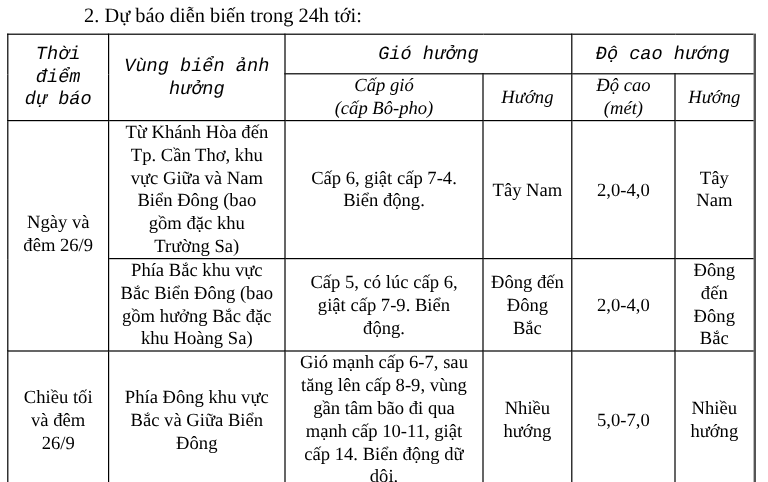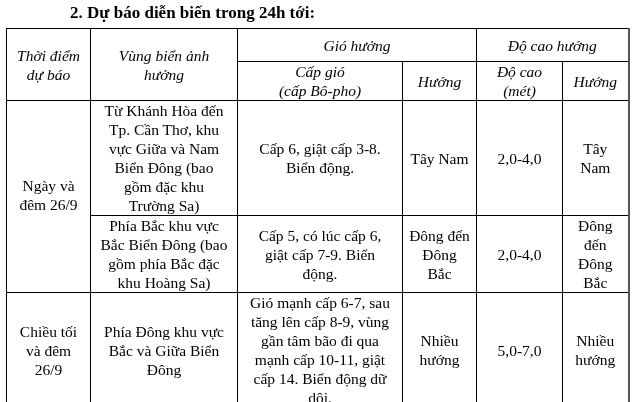--- a/index.html
+++ b/index.html
@@ -3,21 +3,21 @@
 <meta charset="utf-8">
 <style>
   html, body { margin: 0; padding: 0; background: #ffffff; }
   body {
     width: 640px; height: 402px; overflow: hidden; position: relative;
     font-family: "Liberation Serif", "DejaVu Serif", serif;
     color: #000;
   }
   .title {
     position: absolute; left: 70px; top: 2px;
-    font-size: 17px; font-weight: bold; line-height: 22px;
+    font-size: 17px; font-weight: normal; line-height: 22px;
     white-space: nowrap;
   }
   table.forecast {
     position: absolute; left: 6px; top: 28px;
     border-collapse: collapse; table-layout: fixed;
     width: 622px;
     font-size: 15.5px; line-height: 19px;
   }
   table.forecast td, table.forecast th {
     border: 1.3px solid #000;
@@ -25,21 +25,21 @@
     padding: 0 3px; font-weight: normal;
   }
   table.forecast th { font-style: italic; }
   table.forecast { border-right: 2px solid #555; border-bottom: 2px solid #555; }
   col.c1 { width: 84px; }
   col.c2 { width: 147px; }
   col.c3 { width: 165px; }
   col.c4 { width: 74px; }
   col.c5 { width: 86px; }
   col.c6 { width: 66px; }
-  tr.h1 { height: 33px; }
+  tr.h1 { height: 33px; font-family: Liberation Mono, monospace; }
   tr.h2 { height: 38px; padding-left: 40px; }
   tr.r1 { height: 111px; }
   tr.r2 { height: 75px; }
   tr.r3 { height: 111px; }
   .ml { white-space: pre-line; }
 </style>
 </head>
 <body>
 
 <div class="title">2. Dự báo diễn biến trong 24h tới:</div>
@@ -72,31 +72,31 @@
   </tr>
   <tr class="r1">
     <td rowspan="2" class="ml" style="vertical-align: bottom; padding-bottom: 78px; margin-left: 16px;">Ngày và
 đêm 26/9</td>
     <td class="ml">Từ Khánh Hòa đến
 Tp. Cần Thơ, khu
 vực Giữa và Nam
 Biển Đông (bao
 gồm đặc khu
 Trường Sa)</td>
-    <td class="ml">Cấp 6, giật cấp 3-8.
+    <td class="ml">Cấp 6, giật cấp 7-4.
 Biển động.</td>
     <td class="ml">Tây Nam</td>
     <td>2,0-4,0</td>
     <td class="ml">Tây
 Nam</td>
   </tr>
   <tr class="r2">
     <td class="ml">Phía Bắc khu vực
 Bắc Biển Đông (bao
-gồm phía Bắc đặc
+gồm hưởng Bắc đặc
 khu Hoàng Sa)</td>
     <td class="ml">Cấp 5, có lúc cấp 6,
 giật cấp 7-9. Biển
 động.</td>
     <td class="ml">Đông đến
 Đông
 Bắc</td>
     <td>2,0-4,0</td>
     <td class="ml">Đông
 đến

